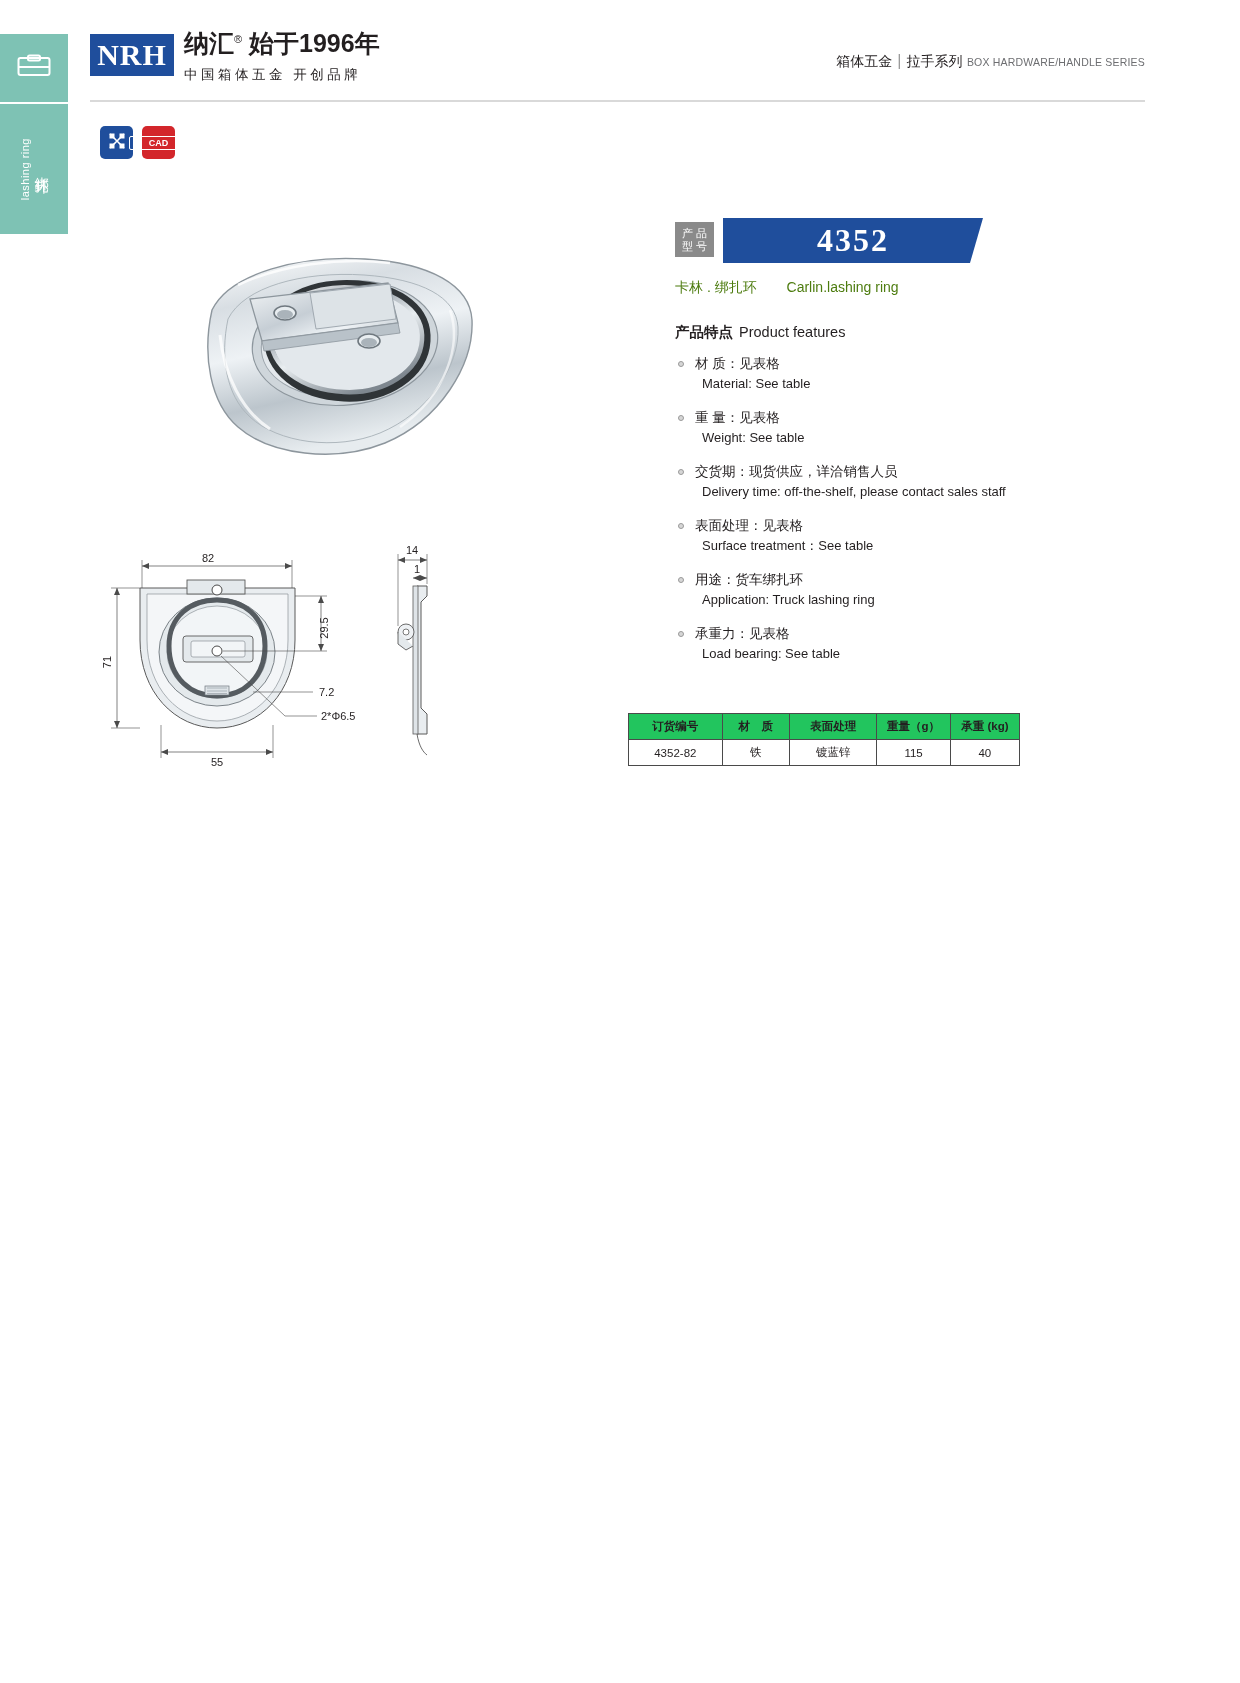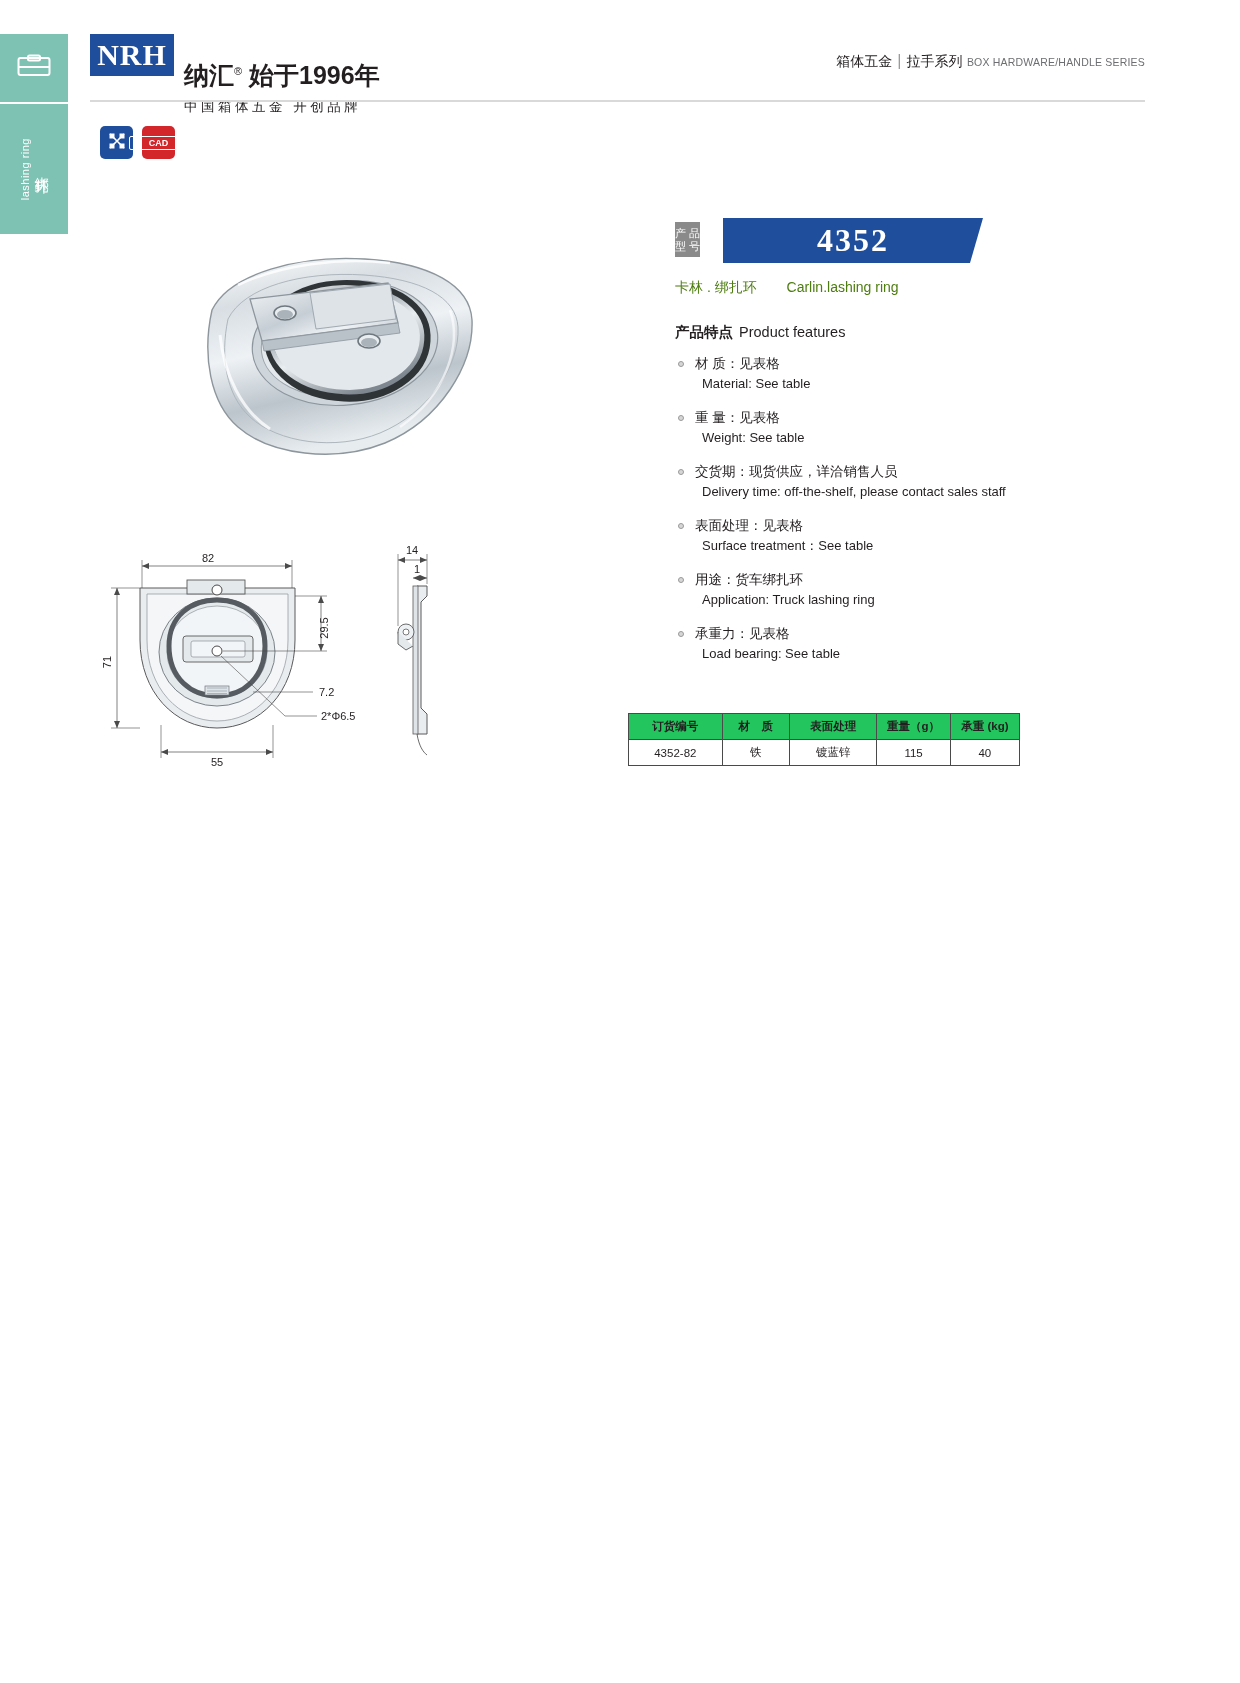--- a/index.html
+++ b/index.html
@@ -76,21 +76,21 @@
     color: #ffffff;
     font-size: 30px;
     font-weight: bold;
     letter-spacing: 1px;
     display: flex;
     align-items: center;
     justify-content: center;
     font-family: "Liberation Serif", serif;
     margin-top: 4px;
   }
-  .brand-text { margin-left: 10px; margin-top: 32px; }
+  .brand-text { margin-left: 10px; }
   .brand-cn {
     font-size: 25px;
     font-weight: bold;
     color: #231f20;
     line-height: 1.1;
     white-space: nowrap;
   }
   .brand-cn .sup { font-size: 11px; vertical-align: super; font-weight: normal;}
   .brand-sub {
     font-size: 13.5px;
@@ -161,21 +161,21 @@
     top: 218px;
     width: 440px;
   }
   .model-row { position: relative; height: 45px; }
   .model-tag {
     position: absolute; left: 0; top: 4px;
     background: #8a8a8a;
     color: #fff;
     font-size: 11px;
     line-height: 1.15;
-    padding: 5px 0;
+    padding: 5px 7px;
     text-align: center;
   }
   .model-band {
     position: absolute; left: 48px; top: 0;
     width: 260px; height: 45px;
     background: #1f4e9c;
     color: #ffffff;
     font-size: 32px;
     font-weight: bold;
     letter-spacing: 2px;

